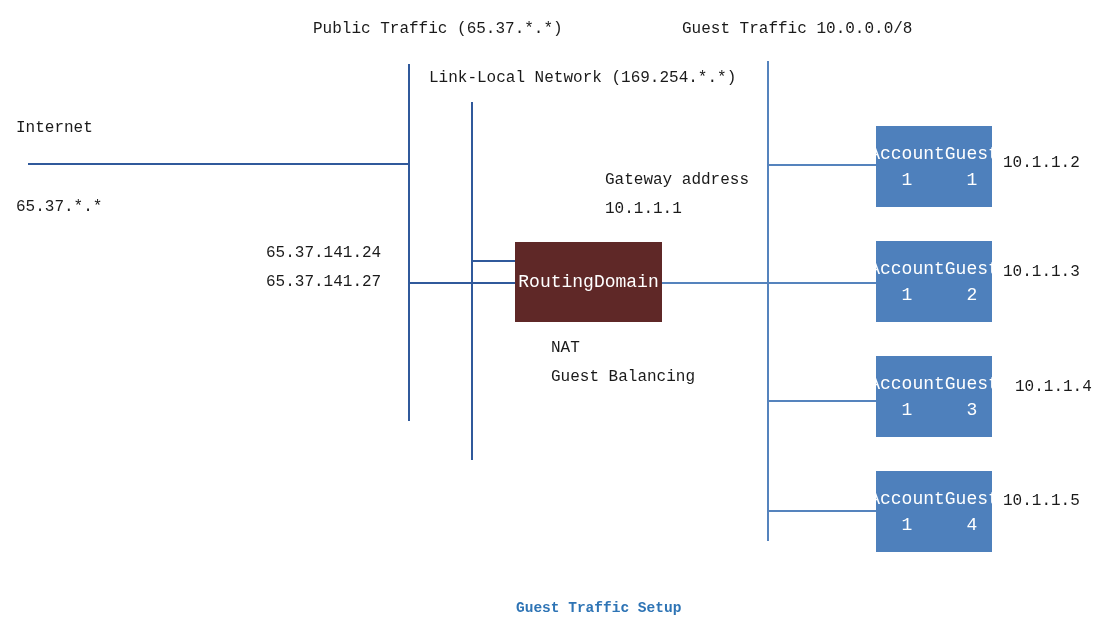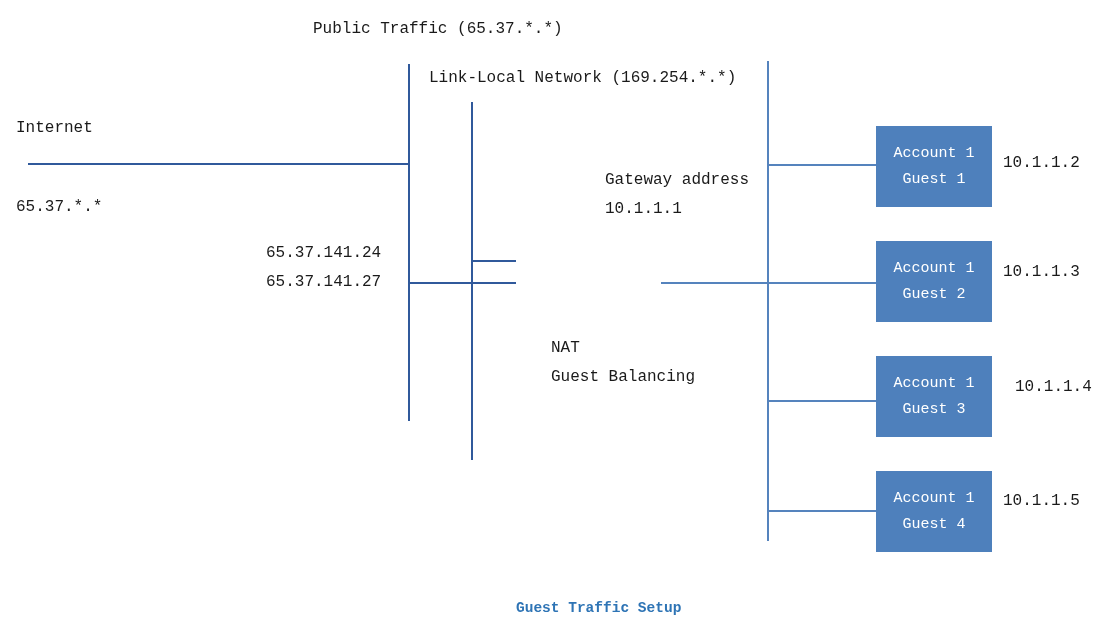--- a/index.html
+++ b/index.html
@@ -25,25 +25,25 @@
     color: #1a1a1a;
   }
   .hline, .vline { position: absolute; }
   .hline { height: 2px; }
   .vline { width: 2px; }
   .dark  { background: #30599b; }
   .light { background: #5583bd; }
   .node {
     position: absolute;
     display: flex;
-    flex-direction: column;
+    flex-direction: row;
     align-items: center;
     justify-content: center;
     color: #ffffff;
-    font-size: 15px;
+    font-size: 18px;
     line-height: 26px;
     text-align: center;
   }
   .routing-box { left: 515px; top: 242px; width: 147px; height: 80px; background: #5f2827; }
   .guest-box   { left: 876px; width: 116px; height: 81px; background: #4e80bc; }
   .ip-label    { position: absolute; left: 1003px; font-size: 16px; white-space: nowrap; }
   .caption {
     position: absolute;
     left: 516px; top: 600px;
     font-size: 14.5px;
@@ -51,20 +51,21 @@
     color: #2e74b5;
     white-space: nowrap;
   }
 </style>
 </head>
 <body>
 
 <div id="canvas">
 
   <div class="lbl" style="left:313px; top:20px;">Public Traffic (65.37.*.*)</div>
+  <div class="lbl" style="left:682px; top:20px;">Guest Traffic 10.0.0.0/8</div>
   <div class="lbl" style="left:429px; top:69px;">Link-Local Network (169.254.*.*)</div>
 
   <div class="lbl" style="left:16px; top:119px;">Internet</div>
   <div class="lbl" style="left:16px; top:198px;">65.37.*.*</div>
   <div class="lbl" style="left:266px; top:244px;">65.37.141.24</div>
   <div class="lbl" style="left:266px; top:273px;">65.37.141.27</div>
 
   <div class="lbl" style="left:605px; top:171px;">Gateway address</div>
   <div class="lbl" style="left:605px; top:200px;">10.1.1.1</div>
 
@@ -75,20 +76,24 @@
   <div class="vline dark" style="left:408px; top:64px;  height:357px;"></div>
   <div class="vline dark" style="left:471px; top:102px; height:358px;"></div>
   <div class="hline dark" style="left:472px; top:260px; width:44px;"></div>
   <div class="hline dark" style="left:409px; top:282px; width:107px;"></div>
   <div class="vline light" style="left:767px; top:61px;  height:480px;"></div>
   <div class="hline light" style="left:661px; top:282px; width:216px;"></div>
   <div class="hline light" style="left:768px; top:164px; width:109px;"></div>
   <div class="hline light" style="left:768px; top:400px; width:109px;"></div>
   <div class="hline light" style="left:768px; top:510px; width:109px;"></div>
 
+  <div class="node routing-box">
+    <span>Routing</span>
+    <span>Domain</span>
+  </div>
 
   <div class="node guest-box" style="top:126px;">
     <span>Account 1</span>
     <span>Guest 1</span>
   </div>
   <div class="node guest-box" style="top:241px;">
     <span>Account 1</span>
     <span>Guest 2</span>
   </div>
   <div class="node guest-box" style="top:356px;">

